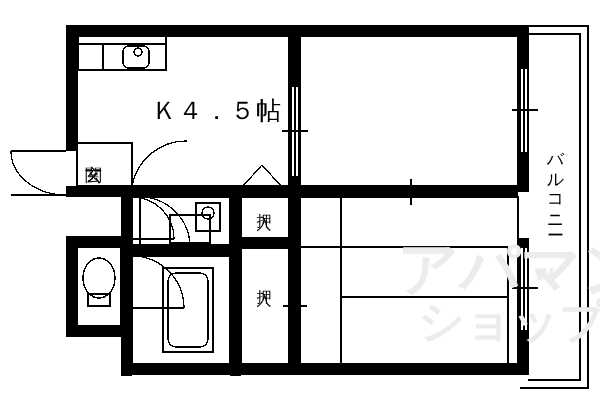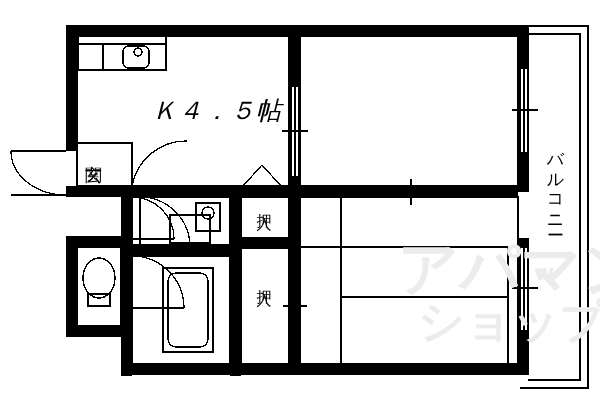--- a/index.html
+++ b/index.html
@@ -225,21 +225,21 @@
     <g fill="#ffffff" stroke="none">
       
     </g>
 
   </svg>
 
   <div class="wm" style="left:398px; top:238px; font-size:60px;">アパマン</div>
   <div class="wm" style="left:418px; top:298px; font-size:46px;">ショップ</div>
   <div class="wm" style="left:534px; top:262px; font-size:22px;">w</div>
 
-  <div class="room-label label-h" style="left:152px; top:98px; font-size:25px;font-style:italic;">Ｋ４．５帖</div>
+  <div class="room-label label-h" style="left:152px; top:98px; font-size:25px;">Ｋ４．５帖</div>
 
 
 
   <div class="room-label label-v" style="left:85px; top:152px; font-size:17px;">玄関</div>
 
   <div class="room-label label-v" style="left:256px; top:201px; font-size:15px;">押入</div>
 
   <div class="room-label label-v" style="left:256px; top:277px; font-size:15px;">押入</div>
 
   <div class="room-label label-v" style="left:547px; top:140px; font-size:17px;">バルコニー</div>

